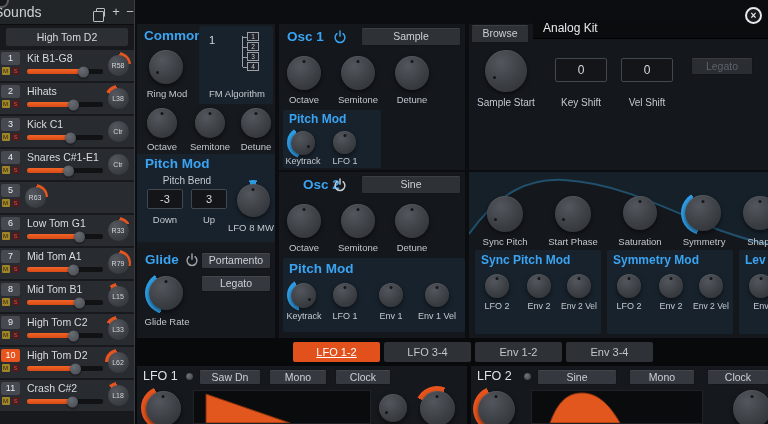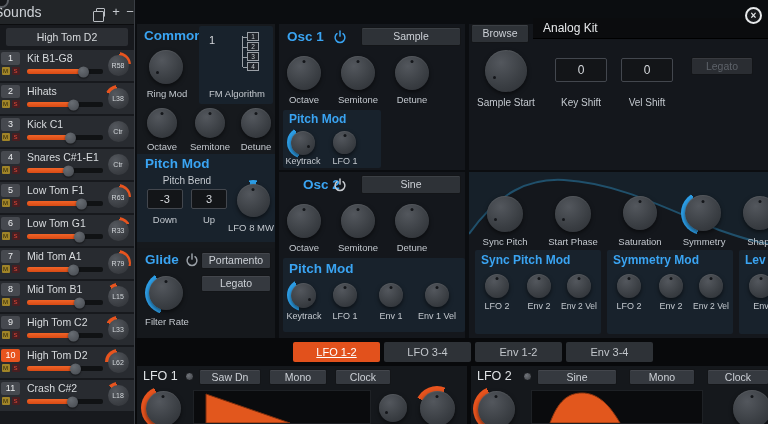--- a/index.html
+++ b/index.html
@@ -214,28 +214,20 @@
       </div>
     </div>
         <div class="row">
       <div class="rleft">
         <div class="rnum">5</div>
         <div class="rms">
           <span class="mbox mb-m">M</span>
           <span class="mbox mb-s">S</span>
         </div>
       </div>
-      <div class="rmid">
-        <div class="rname">Low Tom F1</div>
-        <div class="rslider">
-          <div class="rfill" style="width: 72%;">
-                <span class="rhandle"></span>
-              </div>
-        </div>
-      </div>
       <div class="rpanwrap">
         <div class="parc" style="background: conic-gradient(from 8deg, rgb(232, 84, 30) 81deg, transparent 81deg);"></div>
         <div class="pk">
               <span>R63</span>
             </div>
       </div>
     </div>
         <div class="row">
       <div class="rleft">
         <div class="rnum">6</div>
@@ -420,21 +412,21 @@
         <div class="h-blue" style="left:8px;top:4px;">Glide</div>
         <svg class="pwr pwr-dim" style="left:48px;top:5px;" viewBox="0 0 16 16">
           <path d="M4.6 4.2 A5.6 5.6 0 1 0 11.4 4.2"></path>
             <line x1="8" y1="1.2" x2="8" y2="7"></line>
         </svg>
         <div class="btn" style="left:64px;top:4px;width:70px;height:17px;line-height:15px;">Portamento</div>
         <div class="btn" style="left:64px;top:27px;width:70px;height:17px;line-height:15px;">Legato</div>
         <div class="aw aw-blue-l" style="left:8px;top:24px;width:42px;height:42px;">
           <div class="knob" style="width:34px;height:34px;"></div>
         </div>
-        <div class="lbl" style="left:2px;top:68px;width:56px;">Filter Rate</div>
+        <div class="lbl" style="left:2px;top:68px;width:56px;">Glide Rate</div>
       </div>
     </div>
 
     <div class="oscpanel" style="left:144px;top:24px;width:186px;height:146px;">
       <div class="h-blue" style="left:8px;top:5px;">Osc 1</div>
       <svg class="pwr pwr-blue" style="left:54px;top:6px;" viewBox="0 0 16 16">
         <path d="M4.6 4.2 A5.6 5.6 0 1 0 11.4 4.2"></path>
           <line x1="8" y1="1.2" x2="8" y2="7"></line>
       </svg>
       <div class="btn" style="left:82px;top:3px;width:100px;height:19px;line-height:17px;background:#2e3237;">Sample</div>

